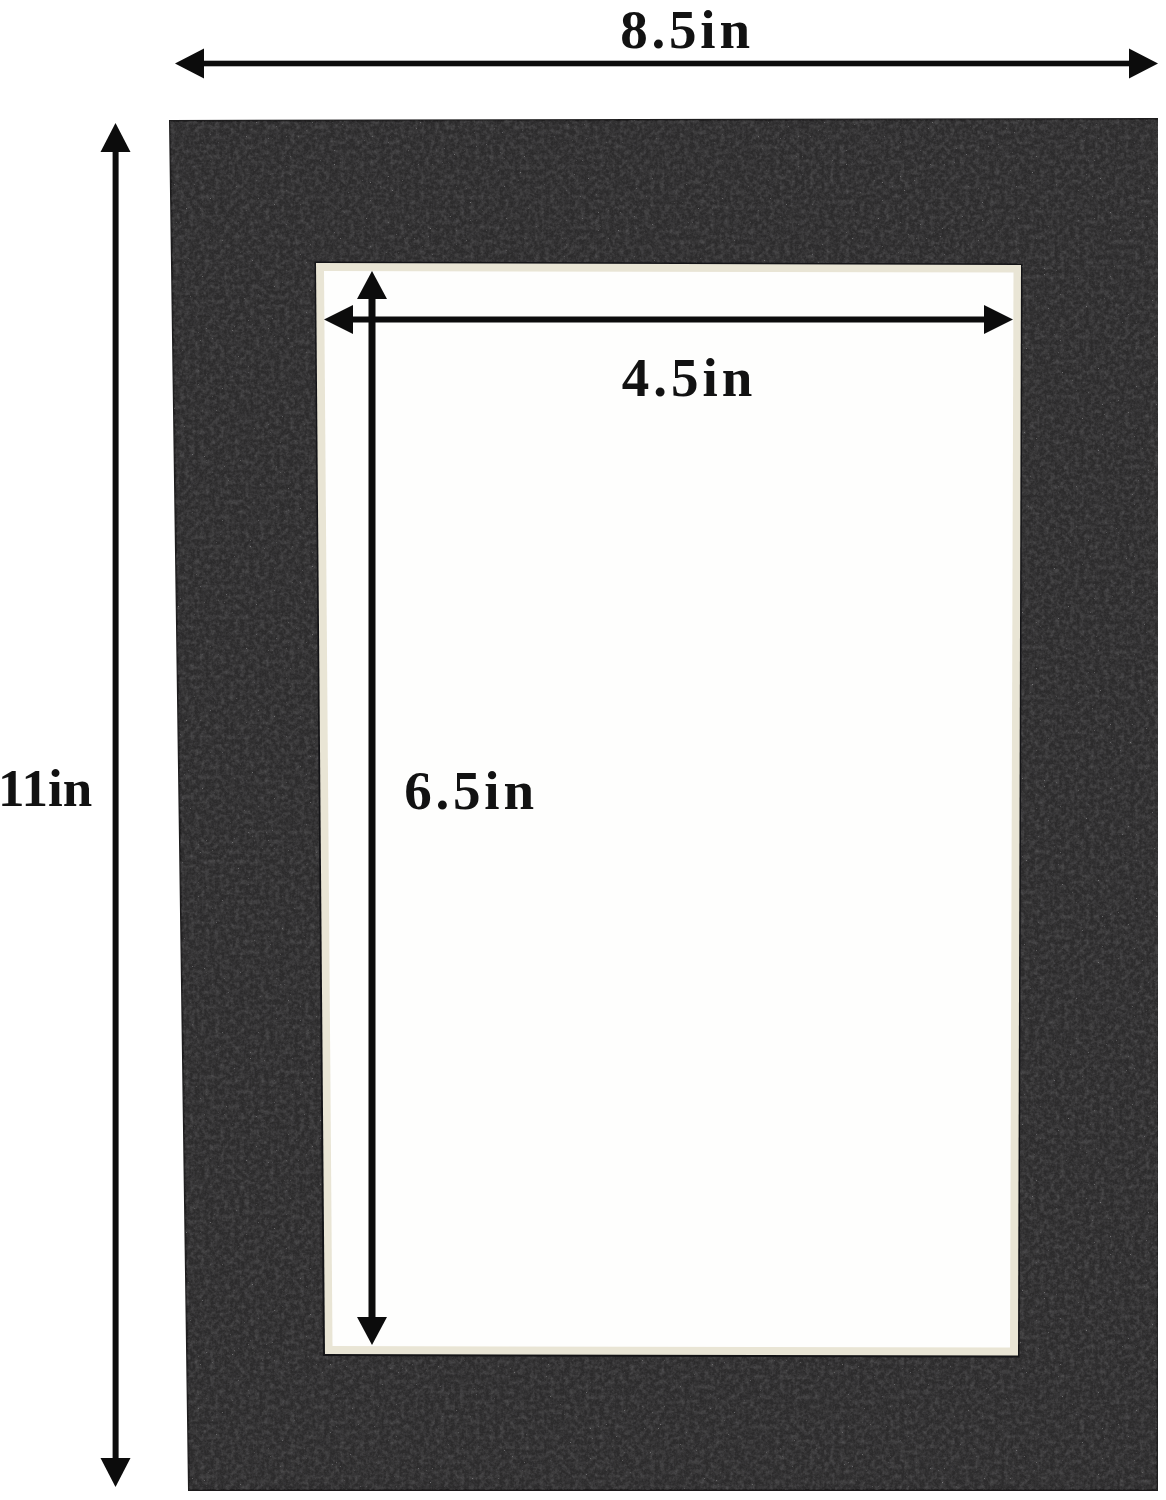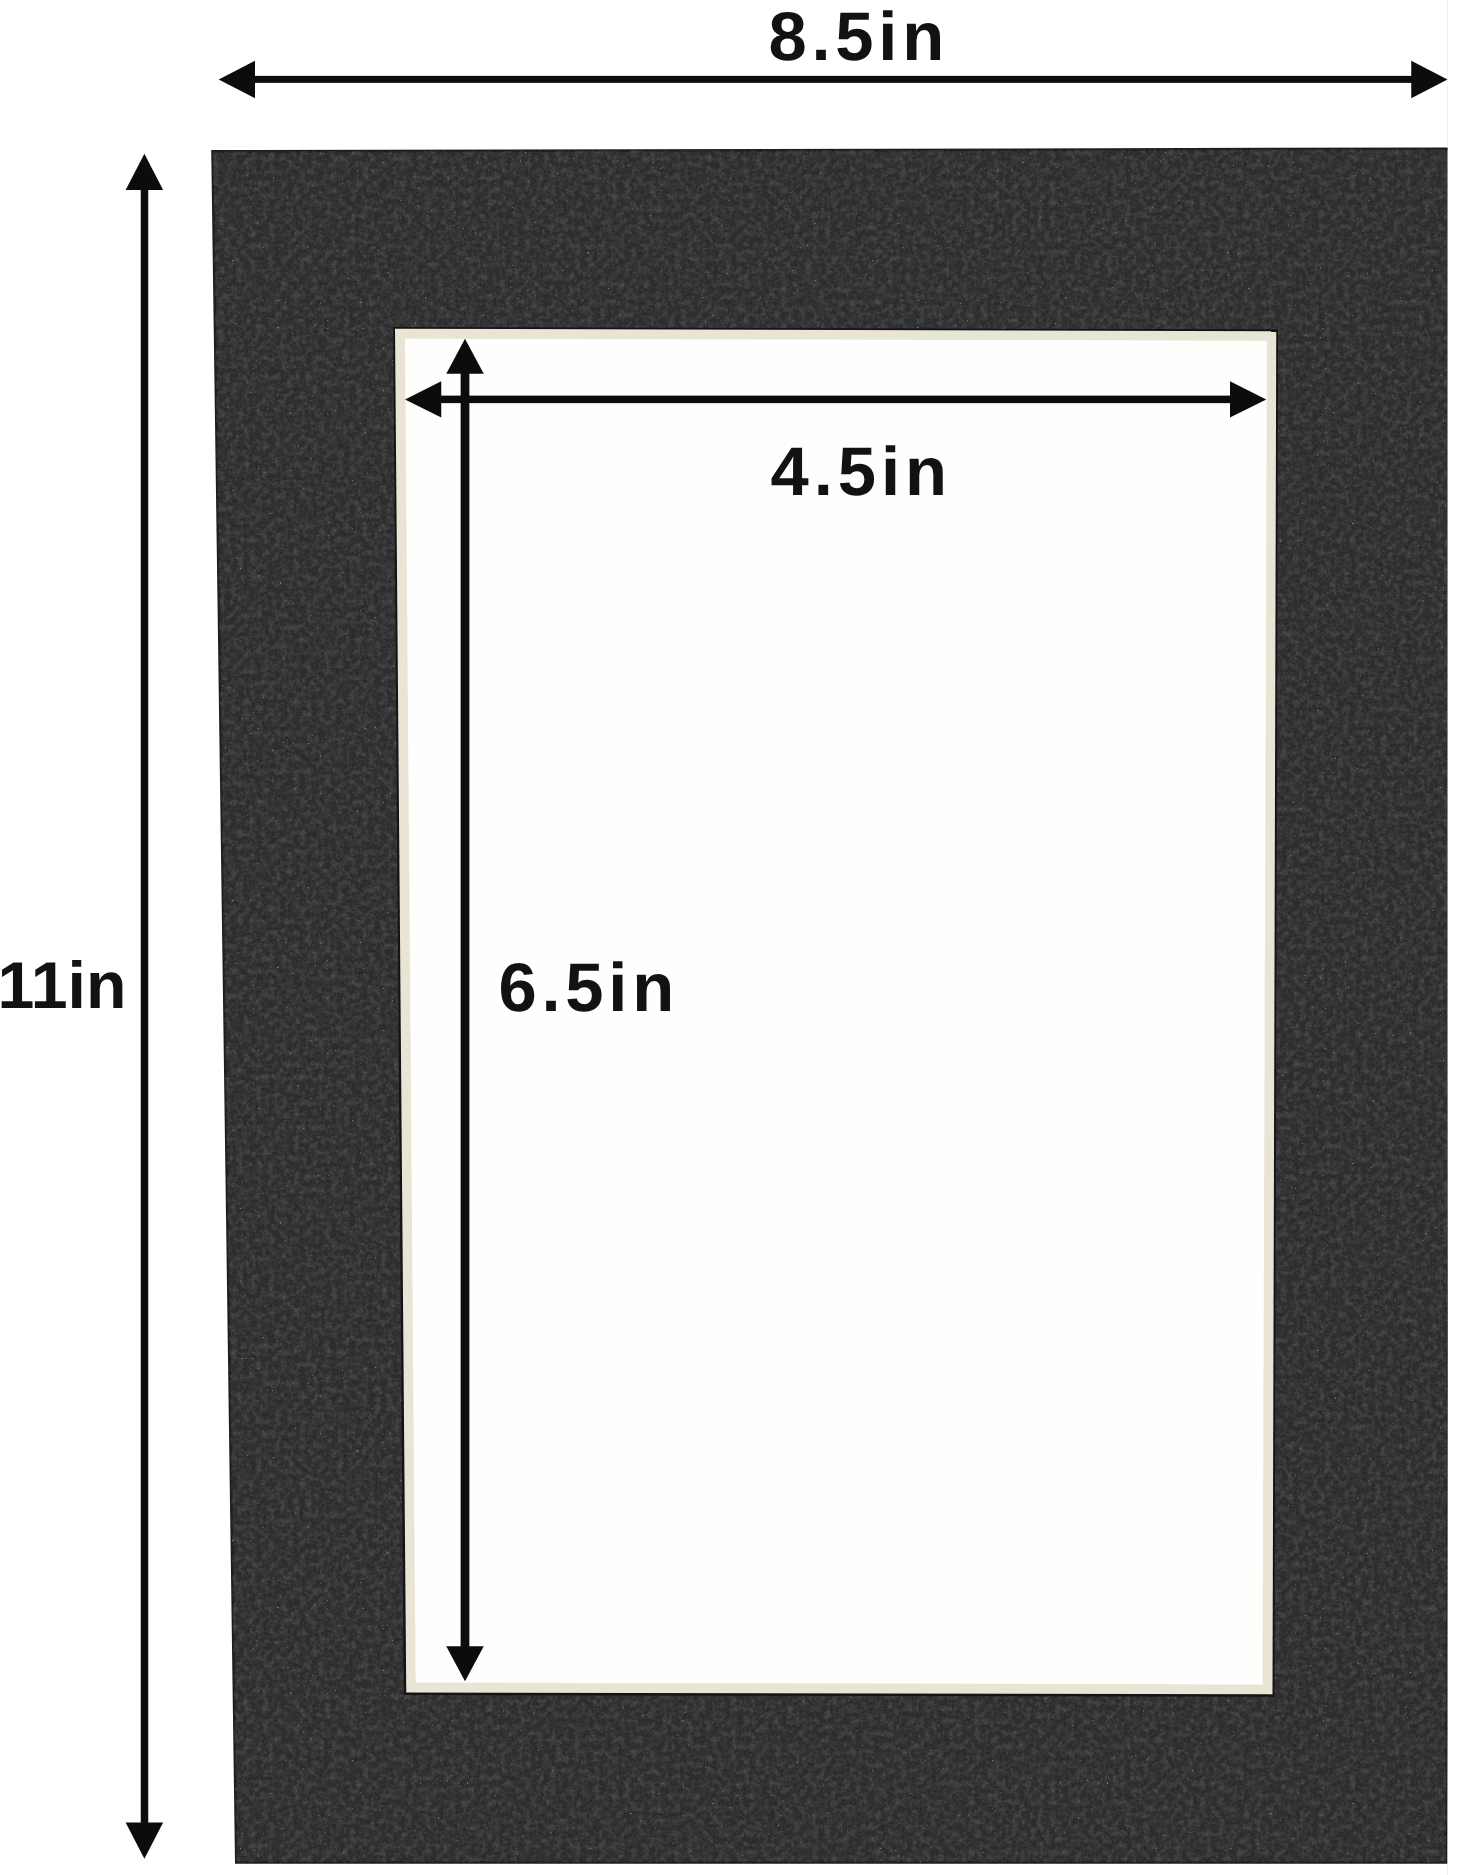--- a/index.html
+++ b/index.html
@@ -1,17 +1,17 @@
 <!DOCTYPE html>
 <html><head>
 <meta charset="utf-8">
 <style>
   html,body{margin:0;padding:0;background:#ffffff;}
-  .page{position:relative;width:1158px;height:1500px;background:#f9a8d4;overflow:hidden;
-        font-family:Liberation Sans, sans-serif;}
+  .page{position:relative;width:1158px;height:1500px;background:#1d4ed8;overflow:hidden;
+        font-family:Liberation Serif, serif;}
   svg{display:block;}
 </style>
 </head>
 <body>
 <div class="page">
 <svg width="1166" height="1500" viewBox="0 0 1166 1500" xmlns="http://www.w3.org/2000/svg">
   <defs>
     <filter id="speck" x="-2%" y="-2%" width="104%" height="104%">
       <feTurbulence type="fractalNoise" baseFrequency="0.5" numOctaves="2" seed="11" result="t"></feTurbulence>
       <feColorMatrix in="t" type="matrix" values="0 0 0 0 0.60

